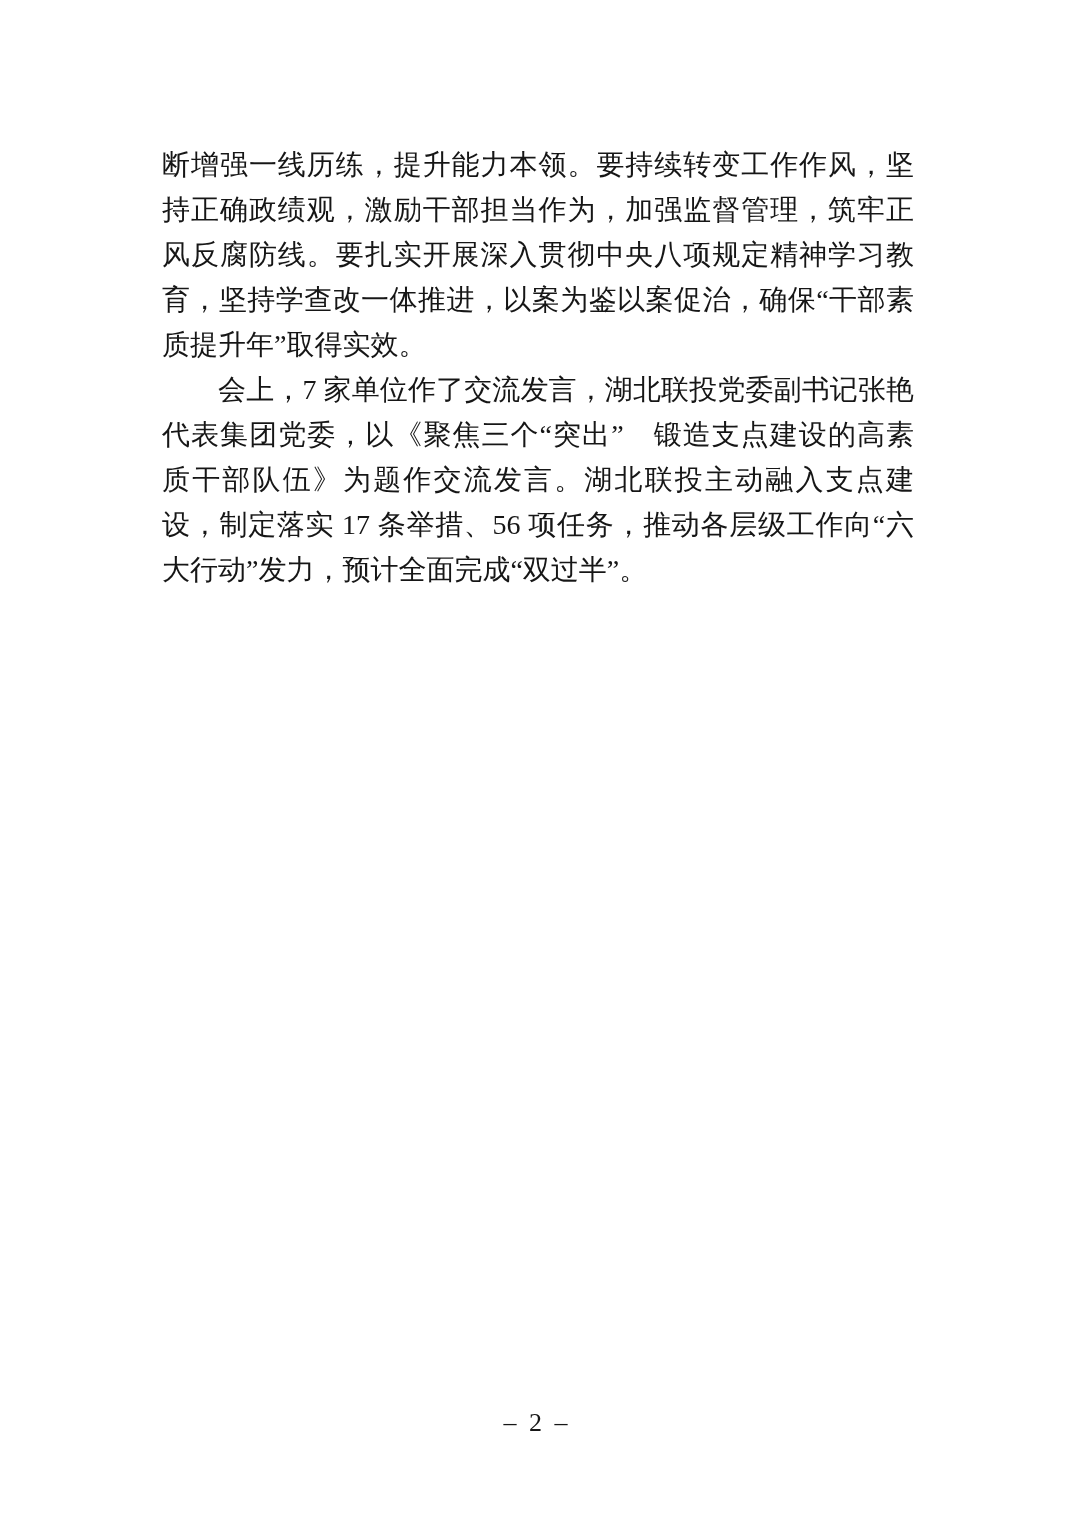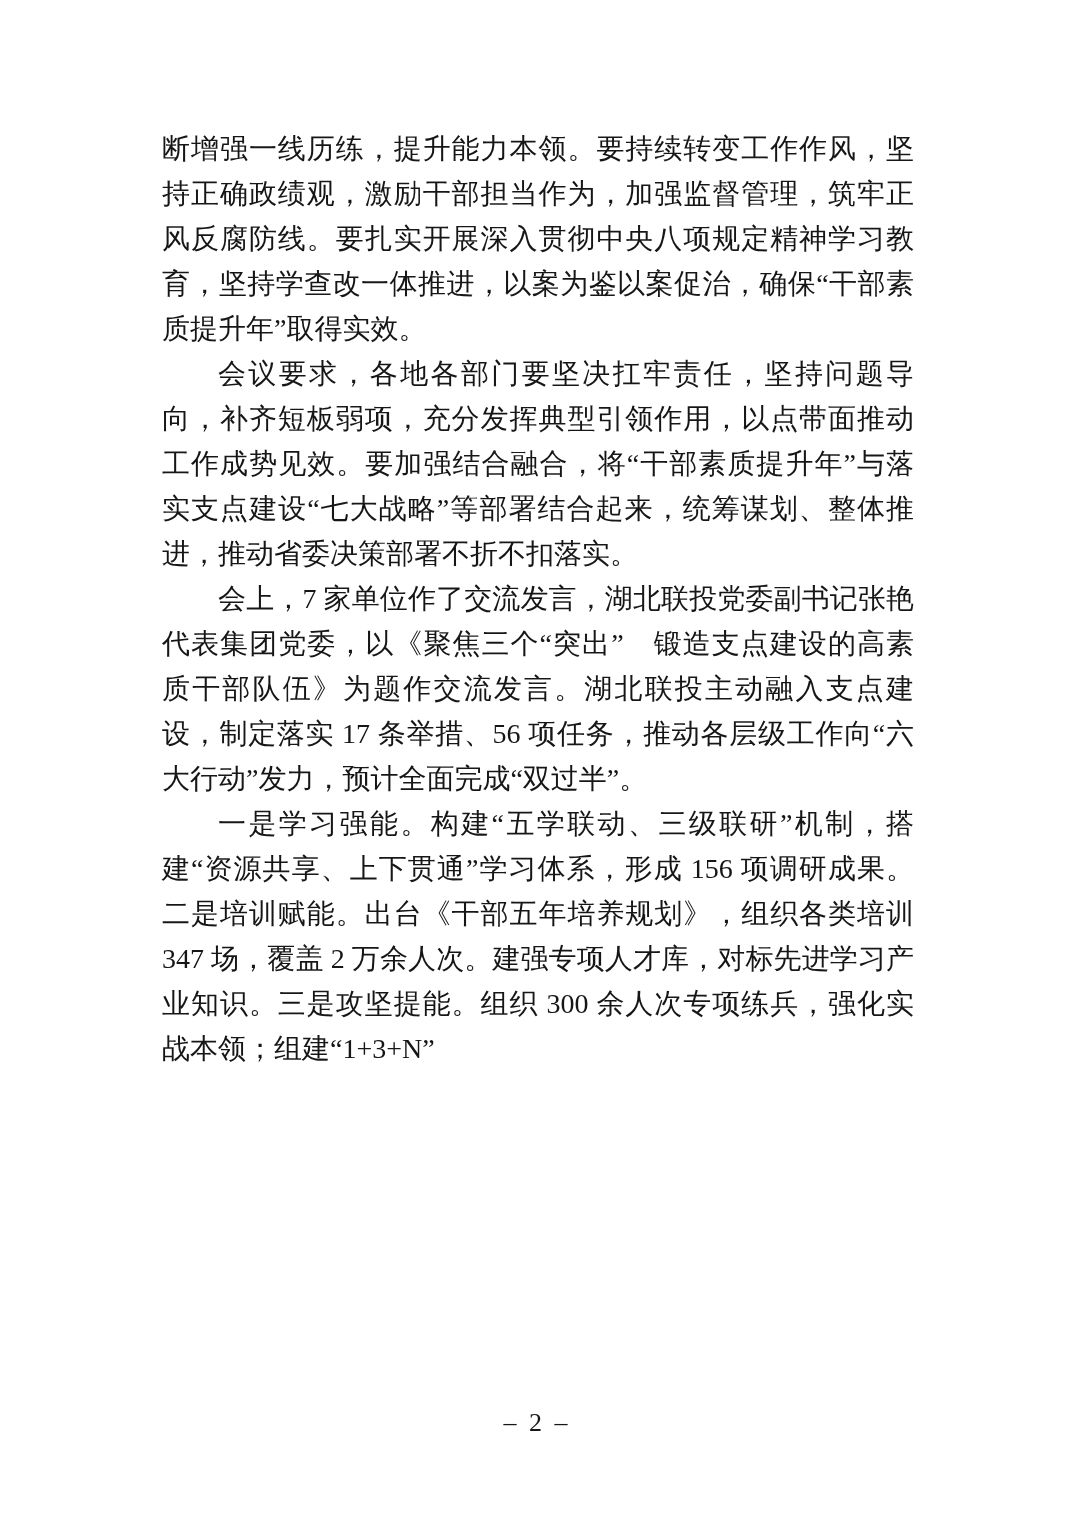--- a/index.html
+++ b/index.html
@@ -12,21 +12,21 @@
     width: 1074px;
     height: 1520px;
     background: #ffffff;
     font-family: "Liberation Serif", "DejaVu Serif", serif;
     color: #161616;
     overflow: hidden;
   }
   .text-block {
     position: absolute;
     left: 162px;
-    top: 126px;
+    top: 142px;
     width: 752px;
     font-size: 28px;
     line-height: 45px;
     text-align: justify;
     letter-spacing: 0;
   }
   .para {
     margin: 0;
     padding: 0;
     text-indent: 2em;
@@ -49,22 +49,20 @@
     letter-spacing: 3px;
   }
 </style>
 </head>
 <body>
 
 <div class="page">
 
   <div class="text-block">
     <p class="para no-indent">断增强一线历练，提升能力本领。要持续转变工作作风，坚持正确政绩观，激励干部担当作为，加强监督管理，筑牢正风反腐防线。要扎实开展深入贯彻中央八项规定精神学习教育，坚持学查改一体推进，以案为鉴以案促治，确保“干部素质提升年”取得实效。</p>
-    <p class="para">会议要求，各地各部门要坚决扛牢责任，坚持问题导向，补齐短板弱项，充分发挥典型引领作用，以点带面推动工作成势见效。要加强结合融合，将“干部素质提升年”与落实支点建设“七大战略”等部署结合起来，统筹谋划、整体推进，推动省委决策部署不折不扣落实。</p>
     <p class="para">会上，7 家单位作了交流发言，湖北联投党委副书记张艳代表集团党委，以《聚焦三个“突出”　锻造支点建设的高素质干部队伍》为题作交流发言。湖北联投主动融入支点建设，制定落实 17 条举措、56 项任务，推动各层级工作向“六大行动”发力，预计全面完成“双过半”。</p>
-    <p class="para">一是学习强能。构建“五学联动、三级联研”机制，搭建“资源共享、上下贯通”学习体系，形成 156 项调研成果。二是培训赋能。出台《干部五年培养规划》，组织各类培训 347 场，覆盖 2 万余人次。建强专项人才库，对标先进学习产业知识。三是攻坚提能。组织 300 余人次专项练兵，强化实战本领；组建“1+3+N”</p>
   </div>
 
   <div class="footer">
     <span class="page-num">– 2 –</span>
   </div>
 
 </div>
 
 </body></html>

